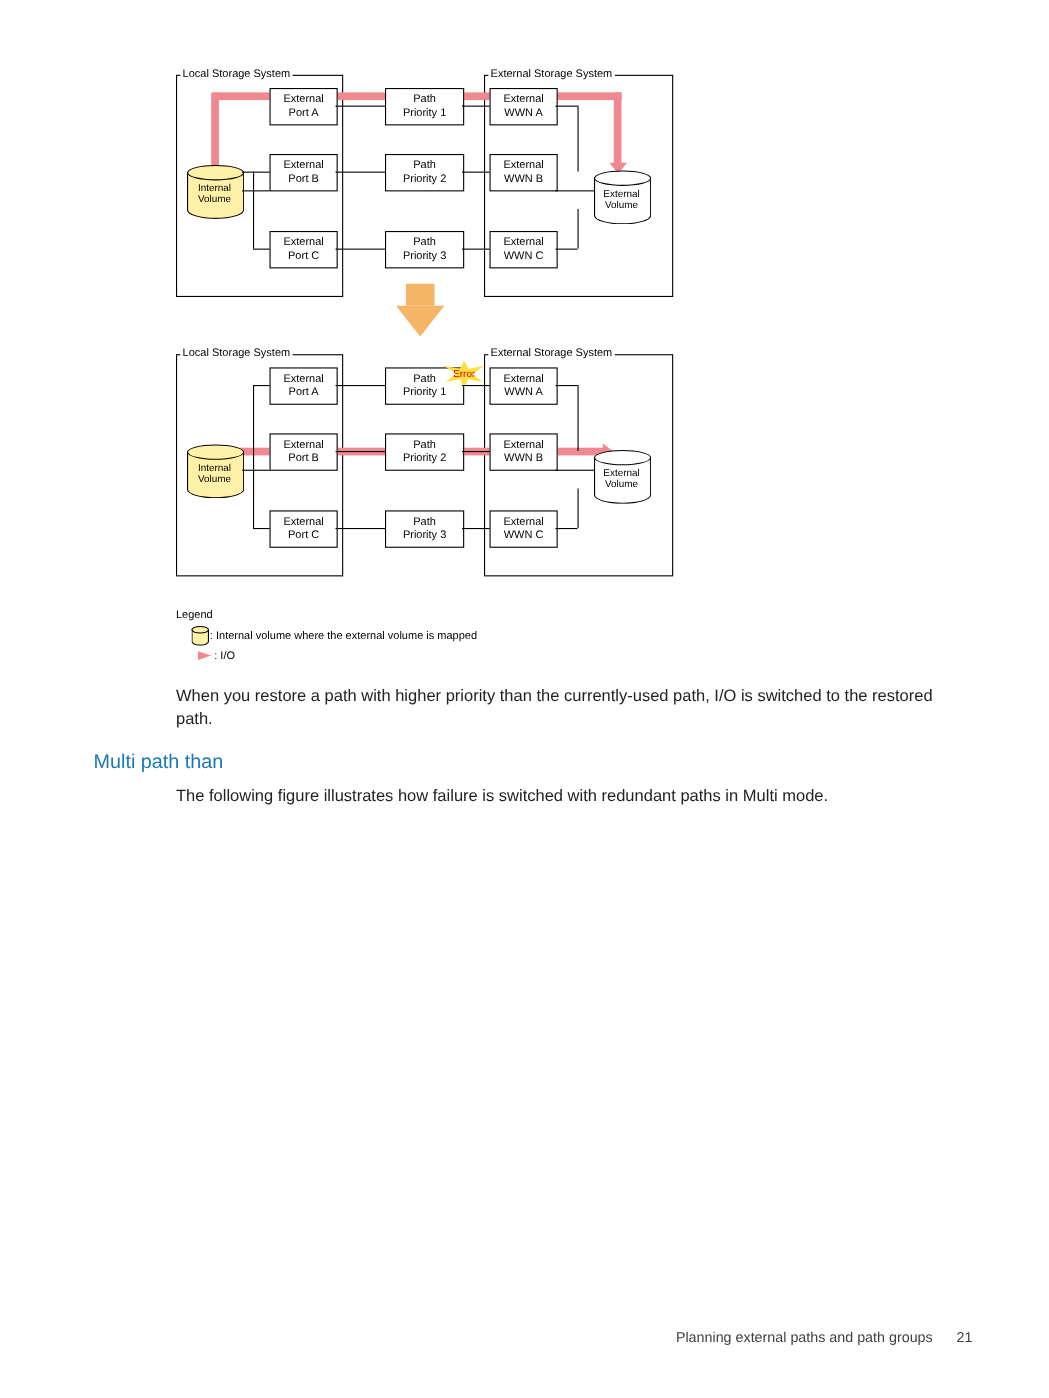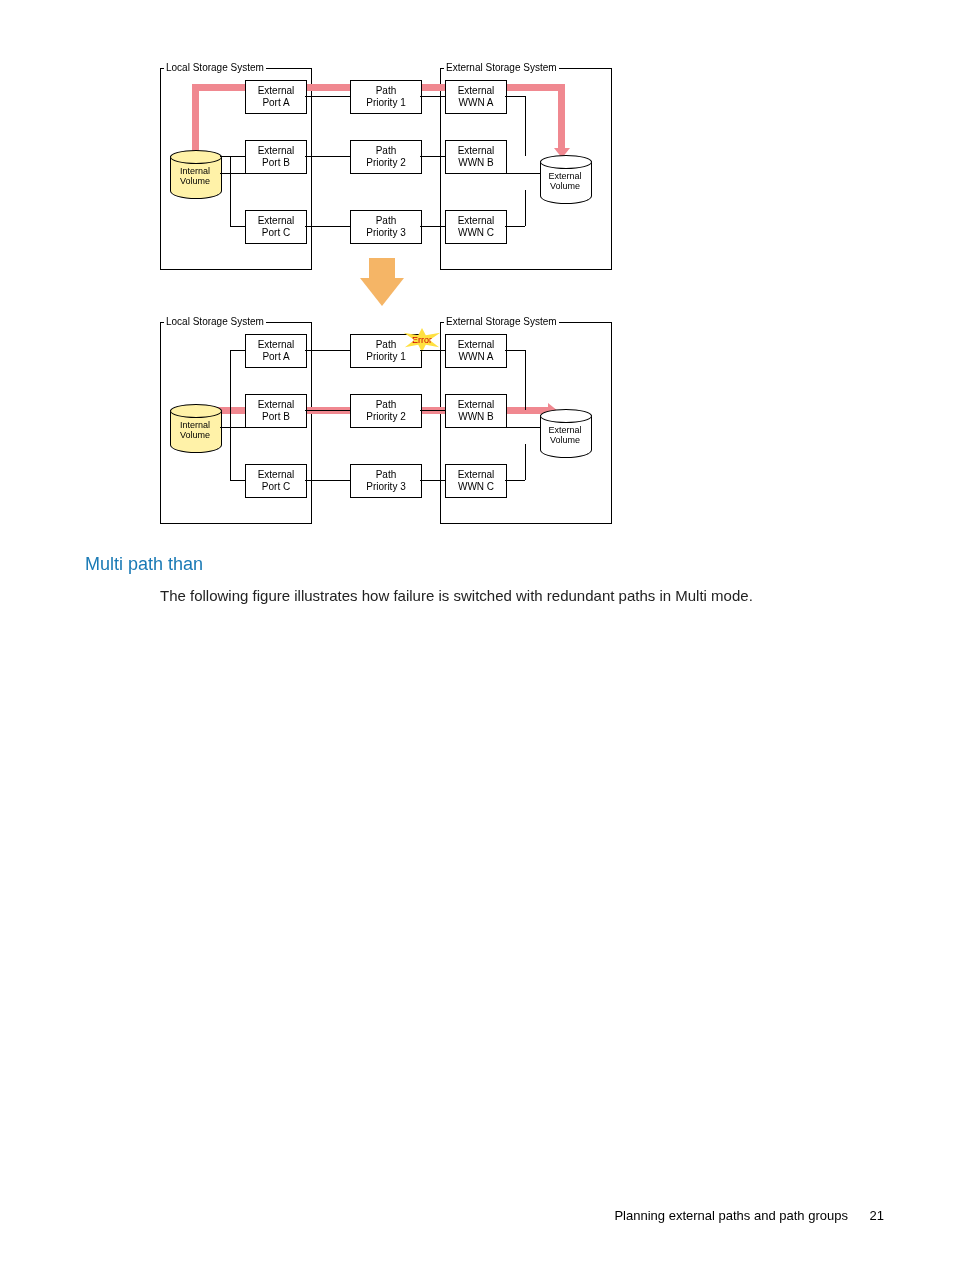--- a/index.html
+++ b/index.html
@@ -151,21 +151,21 @@
     font-size: 18px;
     font-weight: normal;
     margin: 18px 0 10px 0;
     font-family: "Segoe UI", "Lucida Sans", Arial, sans-serif;
   }
   .footer {
     position: absolute;
     bottom: 48px;
     right: 70px;
     font-size: 13px;
-    color: #000000;
+    color: #404040;
     font-family: "Segoe UI", "Lucida Sans", Arial, sans-serif;
   }
   .footer-page {
     margin-left: 18px;
   }
   .error-burst {
     position: absolute;
     width: 38px;
     height: 24px;
     background: #ffe040;
@@ -326,21 +326,33 @@
       <div class="conn-line" style="left:70px; top:36px; width:1px; height:77px;"></div>
       <div class="conn-line" style="left:345px; top:36px; width:20px; height:1px;"></div>
       <div class="conn-line" style="left:365px; top:36px; width:1px; height:60px;"></div>
       <div class="conn-line" style="left:345px; top:166px; width:20px; height:1px;"></div>
       <div class="conn-line" style="left:365px; top:130px; width:1px; height:36px;"></div>
       <div class="conn-line" style="left:70px; top:113px; width:1px; height:53px;"></div>
       <div class="conn-line" style="left:70px; top:166px; width:15px; height:1px;"></div>
     </div>
   </div>
 
-
+  <div class="legend">
+    <div style="margin-bottom:4px;">Legend</div>
+    <div style="margin-left:14px; margin-bottom:4px;">
+      <span class="legend-cyl"><span class="lb"></span><span class="lt"></span></span>
+      <span>: Internal volume where the external volume is mapped</span>
+    </div>
+    <div style="margin-left:14px;">
+      <span class="legend-arrow"></span>
+      <span>: I/O</span>
+    </div>
+  </div>
+
+  <p class="body-text">When you restore a path with higher priority than the currently-used path, I/O is switched to the restored path.</p>
 
   <h2 class="section-heading">Multi path than</h2>
 
   <p class="body-text" style="margin-top:8px;">The following figure illustrates how failure is switched with redundant paths in Multi mode.</p>
 
   <div class="footer">
     <span>Planning external paths and path groups</span>
     <span class="footer-page">21</span>
   </div>
 

